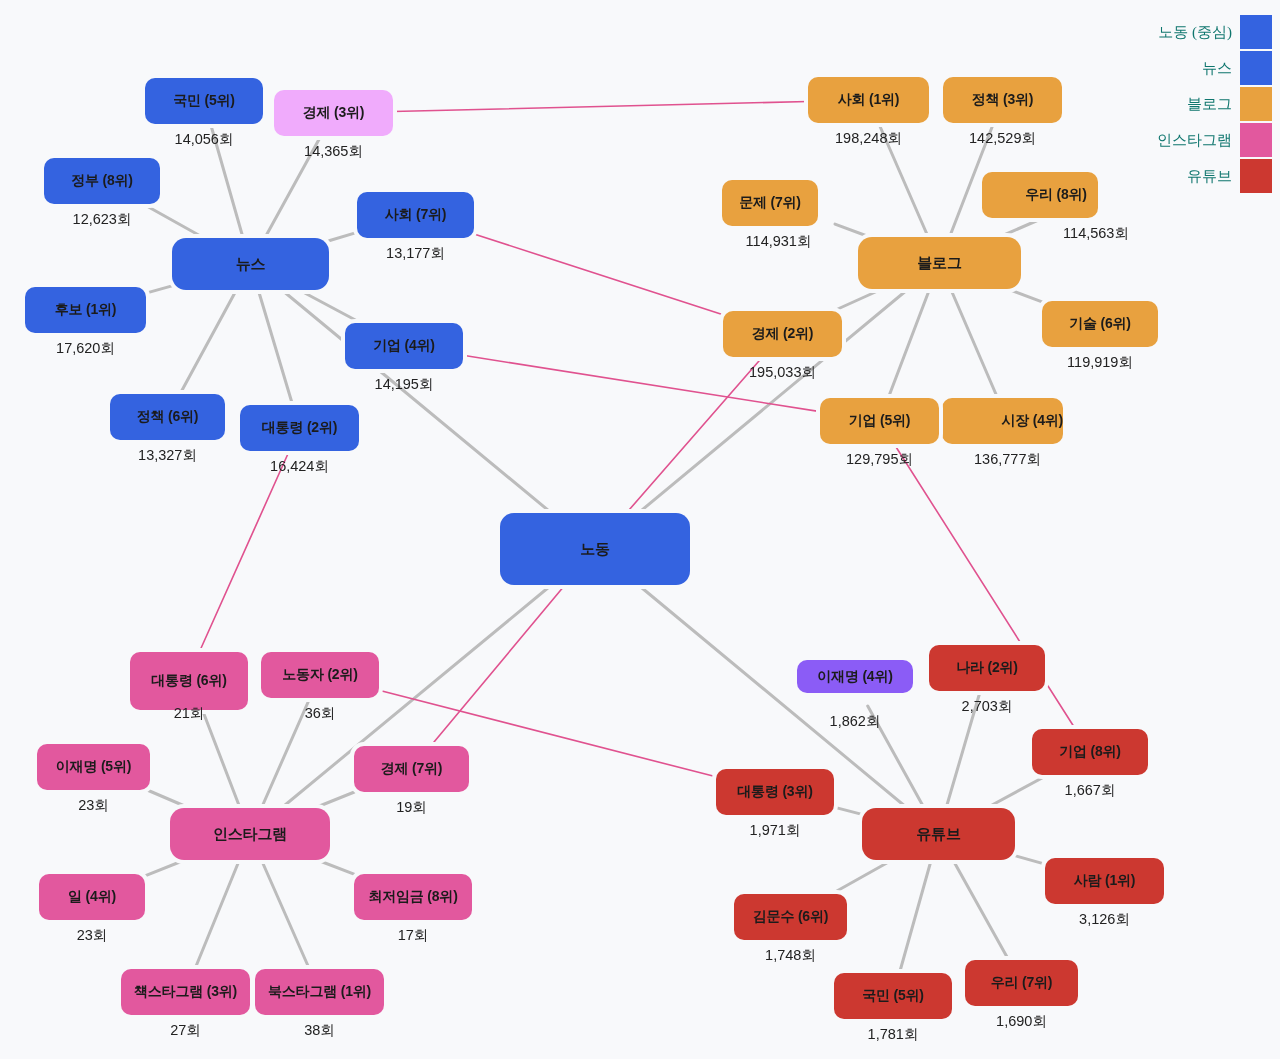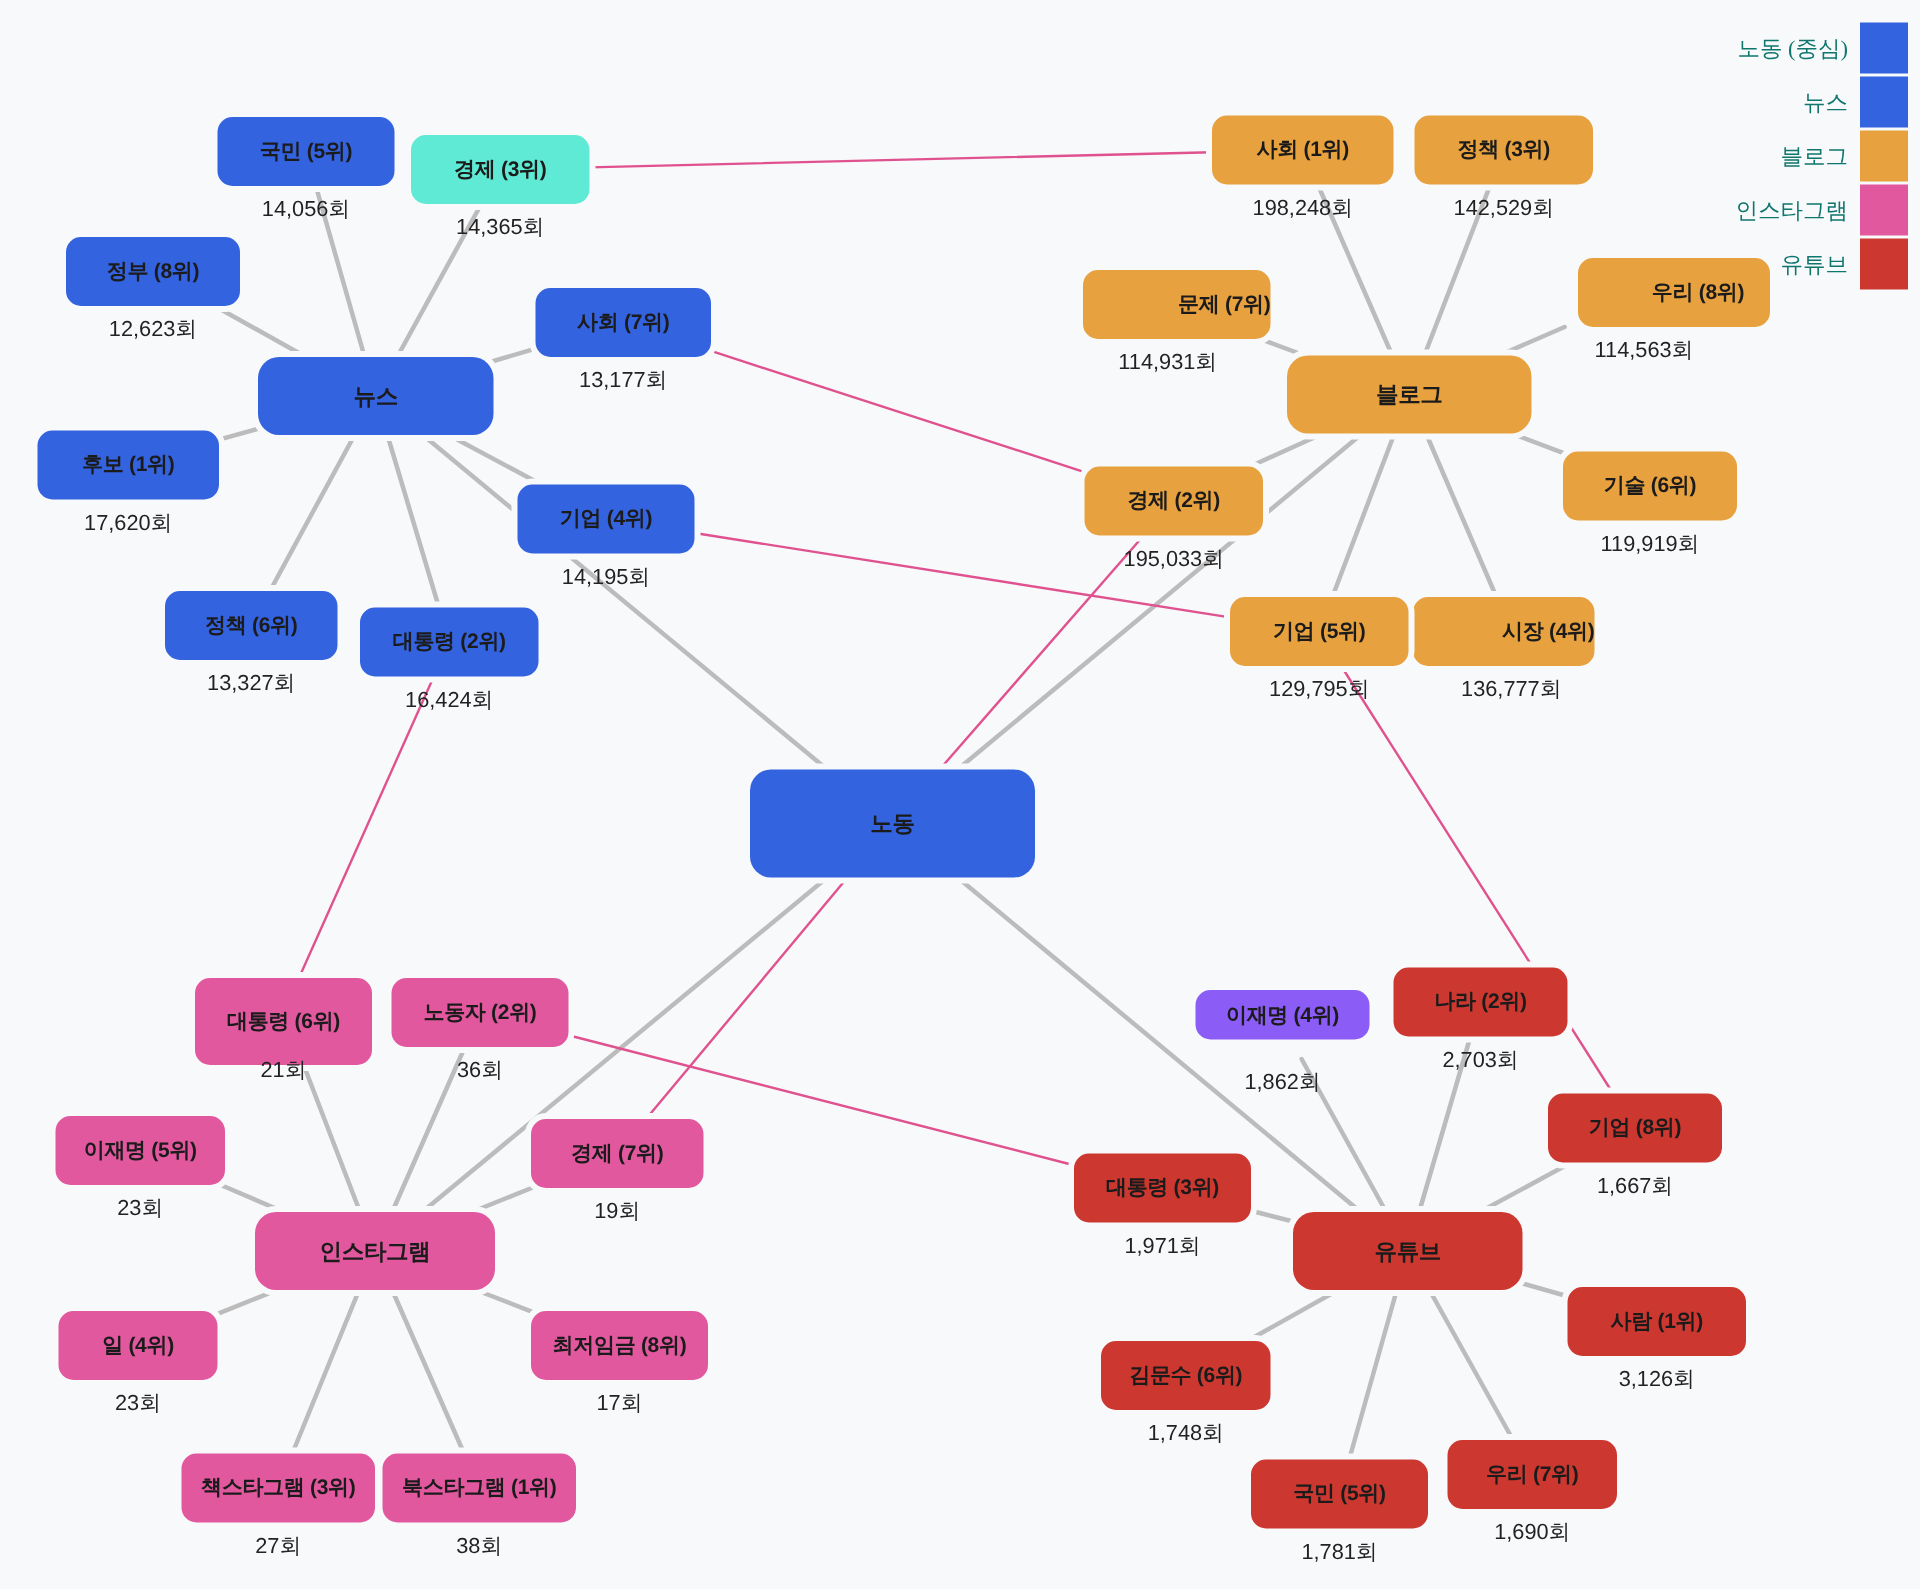--- a/index.html
+++ b/index.html
@@ -104,21 +104,21 @@
         <span>뉴스</span>
       </div>
       <div class="node leaf" style="left: 25px; top: 287px; width: 121px; height: 46px; background: rgb(52, 99, 224);">
         <span>후보 (1위)</span>
       </div>
       <div class="count" style="left: 25px; top: 339px; width: 121px;">17,620회</div>
       <div class="node leaf" style="left: 240px; top: 405px; width: 119px; height: 46px; background: rgb(52, 99, 224);">
         <span>대통령 (2위)</span>
       </div>
       <div class="count" style="left: 240px; top: 457px; width: 119px;">16,424회</div>
-      <div class="node leaf" style="left: 274px; top: 90px; width: 119px; height: 46px; background: #5eead4;">
+      <div class="node leaf" style="left: 274px; top: 90px; width: 119px; height: 46px; background: #f0abfc;">
         <span>경제 (3위)</span>
       </div>
       <div class="count" style="left: 274px; top: 142px; width: 119px;">14,365회</div>
       <div class="node leaf" style="left: 345px; top: 323px; width: 118px; height: 46px; background: rgb(52, 99, 224);">
         <span>기업 (4위)</span>
       </div>
       <div class="count" style="left: 345px; top: 375px; width: 118px;">14,195회</div>
       <div class="node leaf" style="left: 145px; top: 78px; width: 118px; height: 46px; background: rgb(52, 99, 224);">
         <span>국민 (5위)</span>
       </div>
@@ -155,25 +155,25 @@
       </div>
       <div class="count" style="left: 947px; top: 450px; width: 121px;">136,777회</div>
       <div class="node leaf" style="left: 820px; top: 398px; width: 119px; height: 46px; background: rgb(232, 161, 63);">
         <span>기업 (5위)</span>
       </div>
       <div class="count" style="left: 820px; top: 450px; width: 119px;">129,795회</div>
       <div class="node leaf" style="left: 1042px; top: 301px; width: 116px; height: 46px; background: rgb(232, 161, 63);">
         <span>기술 (6위)</span>
       </div>
       <div class="count" style="left: 1042px; top: 353px; width: 116px;">119,919회</div>
-      <div class="node leaf" style="left: 722px; top: 180px; width: 125px; height: 46px; background: rgb(232, 161, 63); justify-content: flex-end;">
+      <div class="node leaf" style="left: 722px; top: 180px; width: 96px; height: 46px; background: rgb(232, 161, 63);">
         <span>문제 (7위)</span>
       </div>
       <div class="count" style="left: 722px; top: 232px; width: 113px;">114,931회</div>
-      <div class="node leaf" style="left: 1052px; top: 172px; width: 128px; height: 46px; background: rgb(232, 161, 63); padding-left: 32px;">
+      <div class="node leaf" style="left: 982px; top: 172px; width: 116px; height: 46px; background: rgb(232, 161, 63); padding-left: 32px;">
         <span>우리 (8위)</span>
       </div>
       <div class="count" style="left: 1038px; top: 224px; width: 116px;">114,563회</div>
       <div class="node hub" style="left: 170px; top: 808px; width: 160px; height: 52px; background: rgb(226, 88, 158);">
         <span>인스타그램</span>
       </div>
       <div class="node leaf" style="left: 255px; top: 969px; width: 129px; height: 46px; background: rgb(226, 88, 158); border-radius: 10px;">
         <span>북스타그램 (1위)</span>
       </div>
       <div class="count" style="left: 255px; top: 1021px; width: 129px;">38회</div>

